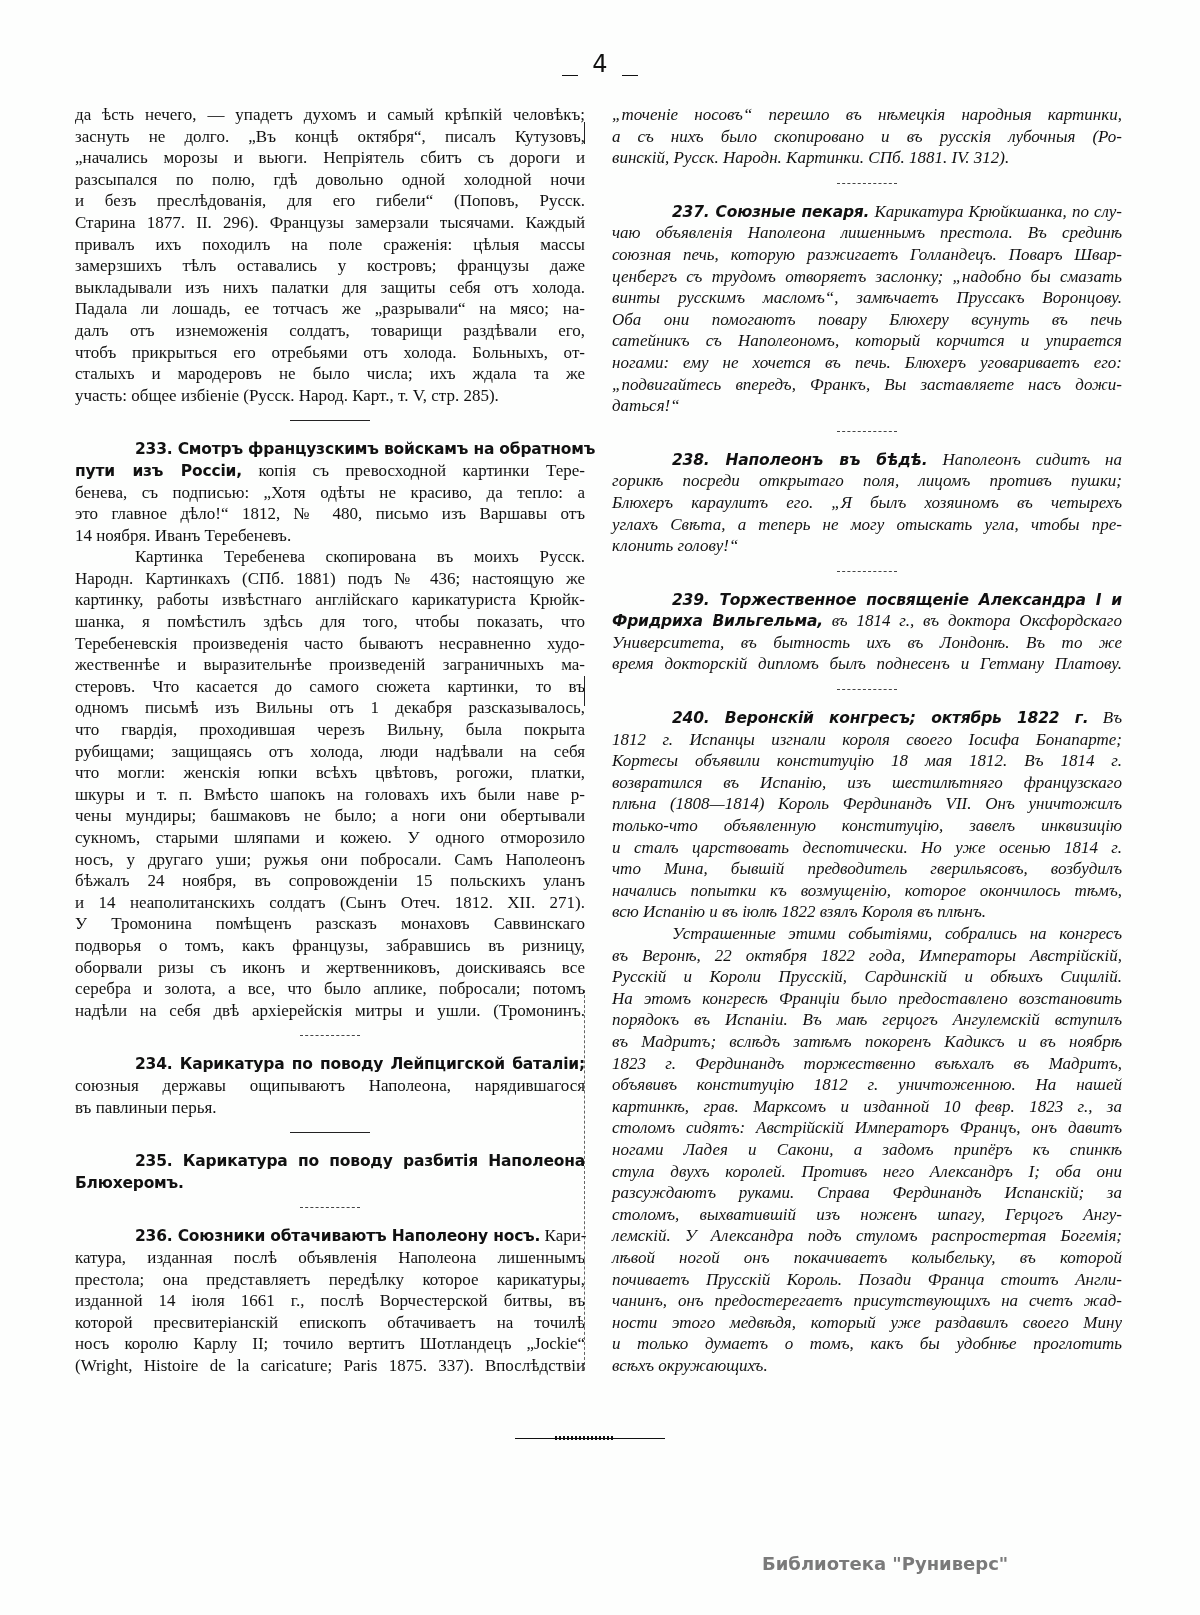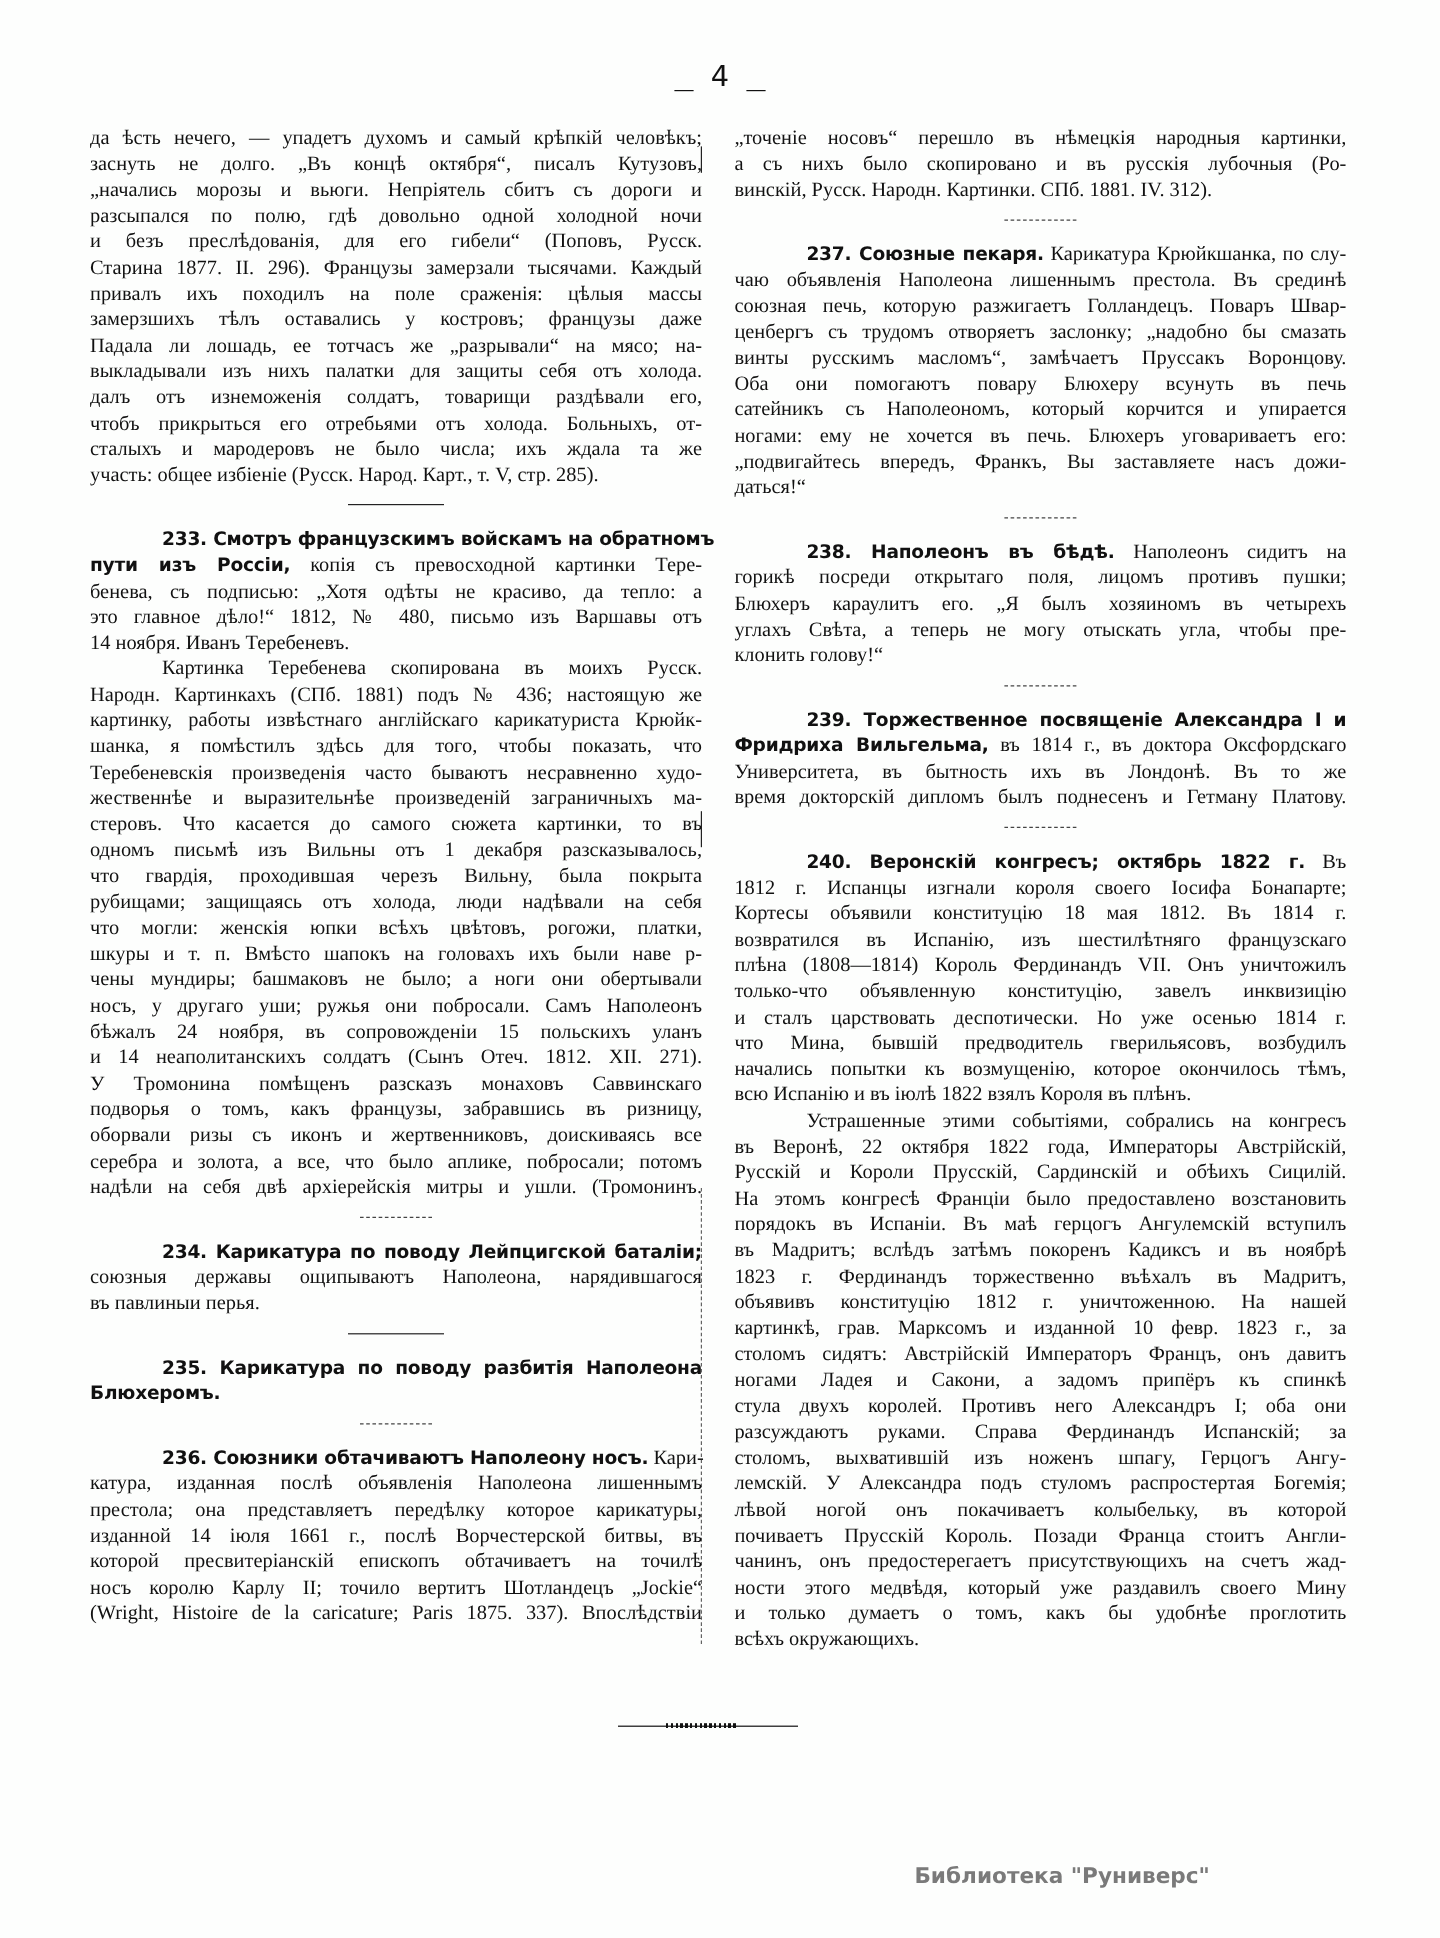--- a/index.html
+++ b/index.html
@@ -11,21 +11,21 @@
   .page-number {
     position: absolute; top: 50px; left: 0; width: 1200px; text-align: center;
     font-family: "DejaVu Sans", sans-serif; font-size: 24px; color: #111;
   }
   .page-number .dash { display: inline-block; width: 16px; border-bottom: 1px solid #111; margin: 0 14px; vertical-align: -4px; }
   .column {
     position: absolute; top: 104px; width: 510px;
     font-size: 17px; line-height: 21.6px;
   }
   .col-left { left: 75px; }
-  .col-right { left: 612px; }
+  .col-right { left: 612px; font-style: italic; }
   .line {
     display: block; white-space: nowrap; text-align: justify; text-align-last: justify;
     height: 21.6px; overflow: visible;
   }
   .line.last { text-align-last: left; }
   .line.indent { padding-left: 60px; }
   .entry { margin: 0; }
   .heading {
     font-family: "DejaVu Sans", "Liberation Sans", sans-serif; font-weight: bold;
     font-size: 15.5px; letter-spacing: -0.2px;
@@ -63,22 +63,22 @@
 <div class="column col-left">
   <div class="entry" id="left-intro">
       <span class="line">да ѣсть нечего, — упадетъ духомъ и самый крѣпкій человѣкъ;</span>
       <span class="line">заснуть не долго. „Въ концѣ октября“, писалъ Кутузовъ,</span>
       <span class="line">„начались морозы и вьюги. Непріятель сбитъ съ дороги и</span>
       <span class="line">разсыпался по полю, гдѣ довольно одной холодной ночи</span>
       <span class="line">и безъ преслѣдованія, для его гибели“ (Поповъ, Русск.</span>
       <span class="line">Старина 1877. II. 296). Французы замерзали тысячами. Каждый</span>
       <span class="line">привалъ ихъ походилъ на поле сраженія: цѣлыя массы</span>
       <span class="line">замерзшихъ тѣлъ оставались у костровъ; французы даже</span>
+      <span class="line">выкладывали изъ нихъ палатки для защиты себя отъ холода.</span>
       <span class="line">Падала ли лошадь, ее тотчасъ же „разрывали“ на мясо; на-</span>
-      <span class="line">выкладывали изъ нихъ палатки для защиты себя отъ холода.</span>
       <span class="line">далъ отъ изнеможенія солдатъ, товарищи раздѣвали его,</span>
       <span class="line">чтобъ прикрыться его отребьями отъ холода. Больныхъ, от-</span>
       <span class="line">сталыхъ и мародеровъ не было числа; ихъ ждала та же</span>
       <span class="line last">участь: общее избіеніе (Русск. Народ. Карт., т. V, стр. 285).</span>
     </div>
   <span class="rule"></span>
 
   <div class="entry">
     <span class="line indent"><b class="heading">233. Смотръ французскимъ войскамъ на обратномъ</b></span>
     <span class="line"><b class="heading">пути изъ Россіи,</b><span> копія съ превосходной картинки Тере-</span></span>
@@ -94,20 +94,21 @@
         <span class="line">шанка, я помѣстилъ здѣсь для того, чтобы показать, что</span>
         <span class="line">Теребеневскія произведенія часто бываютъ несравненно худо-</span>
         <span class="line">жественнѣе и выразительнѣе произведеній заграничныхъ ма-</span>
         <span class="line">стеровъ. Что касается до самого сюжета картинки, то въ</span>
         <span class="line">одномъ письмѣ изъ Вильны отъ 1 декабря разсказывалось,</span>
         <span class="line">что гвардія, проходившая черезъ Вильну, была покрыта</span>
         <span class="line">рубищами; защищаясь отъ холода, люди надѣвали на себя</span>
         <span class="line">что могли: женскія юпки всѣхъ цвѣтовъ, рогожи, платки,</span>
         <span class="line">шкуры и т. п. Вмѣсто шапокъ на головахъ ихъ были наве р-</span>
         <span class="line">чены мундиры; башмаковъ не было; а ноги они обертывали</span>
+        <span class="line">сукномъ, старыми шляпами и кожею. У одного отморозило</span>
         <span class="line">носъ, у другаго уши; ружья они побросали. Самъ Наполеонъ</span>
         <span class="line">бѣжалъ 24 ноября, въ сопровожденіи 15 польскихъ уланъ</span>
         <span class="line">и 14 неаполитанскихъ солдатъ (Сынъ Отеч. 1812. XII. 271).</span>
         <span class="line">У Тромонина помѣщенъ разсказъ монаховъ Саввинскаго</span>
         <span class="line">подворья о томъ, какъ французы, забравшись въ ризницу,</span>
         <span class="line">оборвали ризы съ иконъ и жертвенниковъ, доискиваясь все</span>
         <span class="line">серебра и золота, а все, что было аплике, побросали; потомъ</span>
         <span class="line">надѣли на себя двѣ архіерейскія митры и ушли. (Тромонинъ.</span>
       </div>
   </div>

